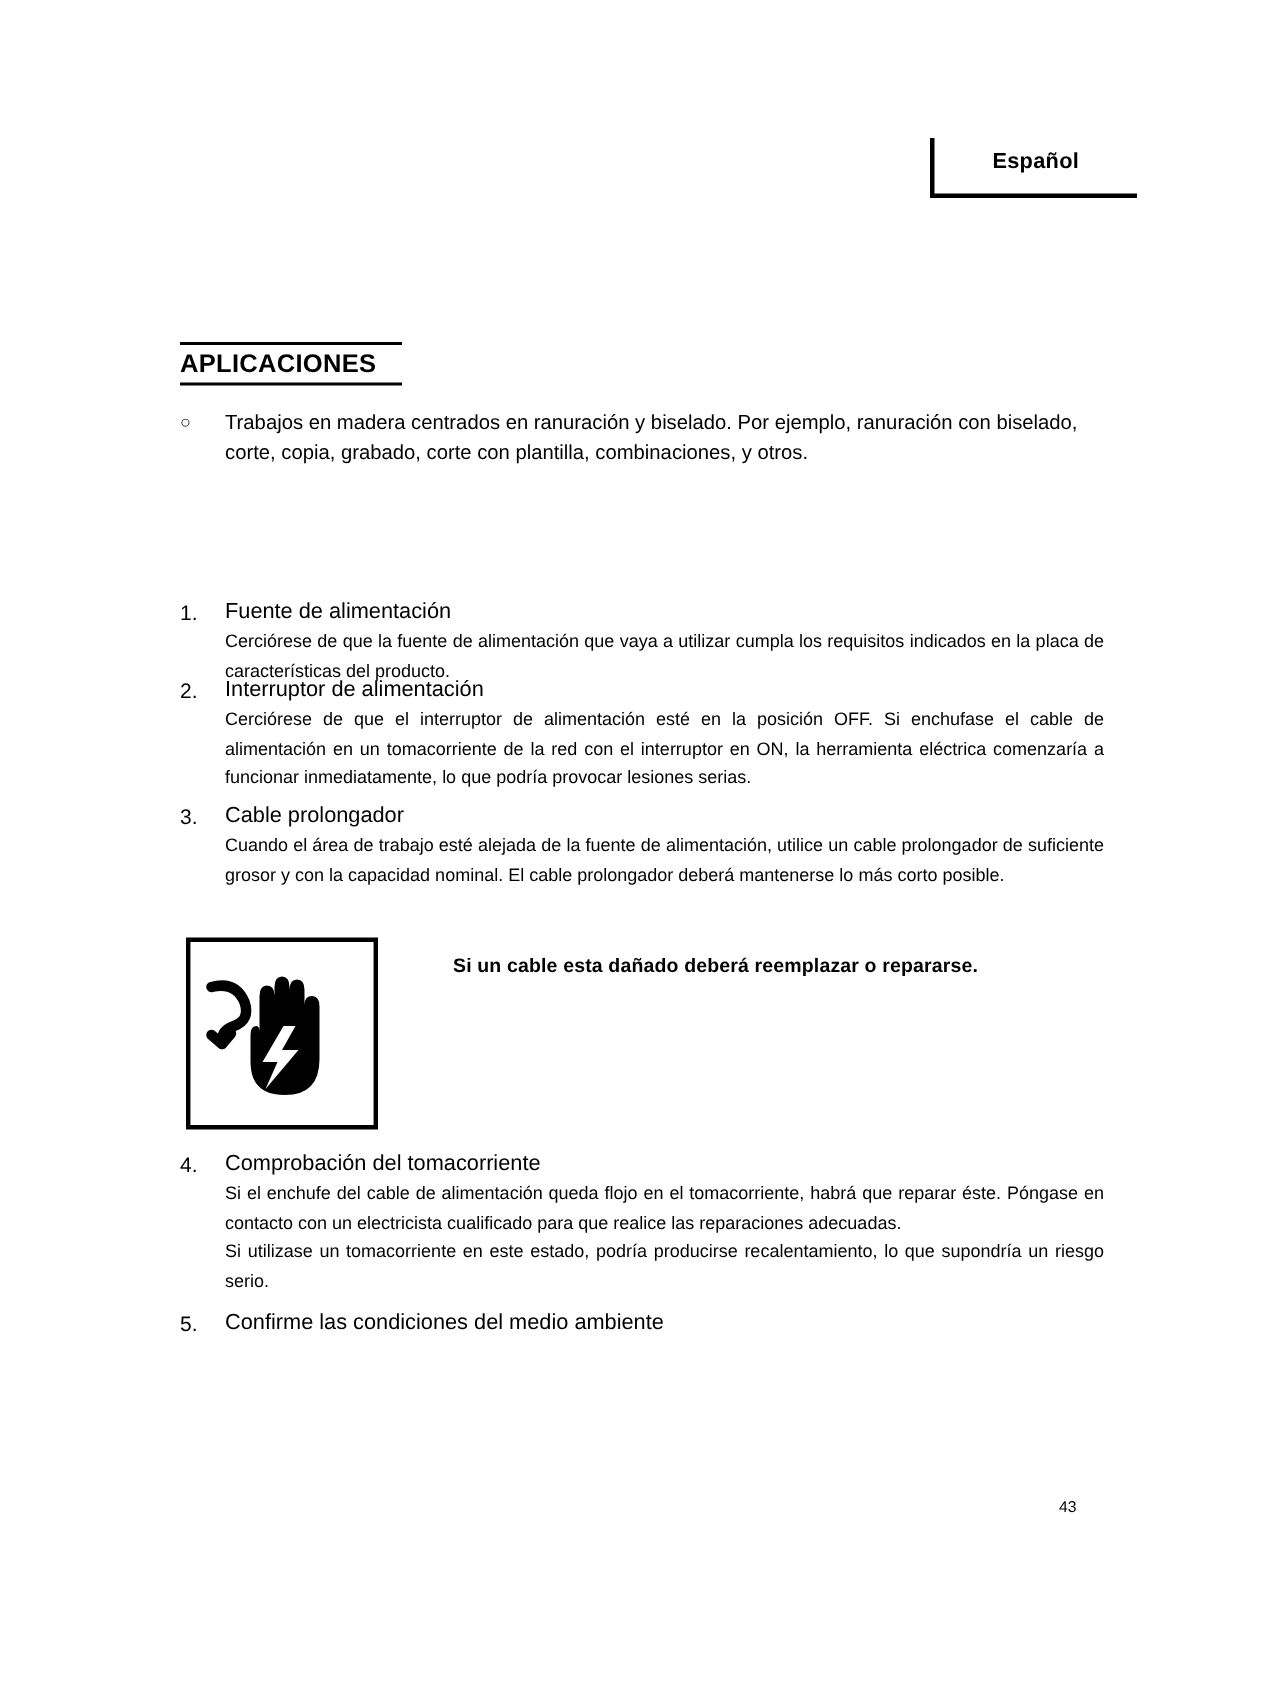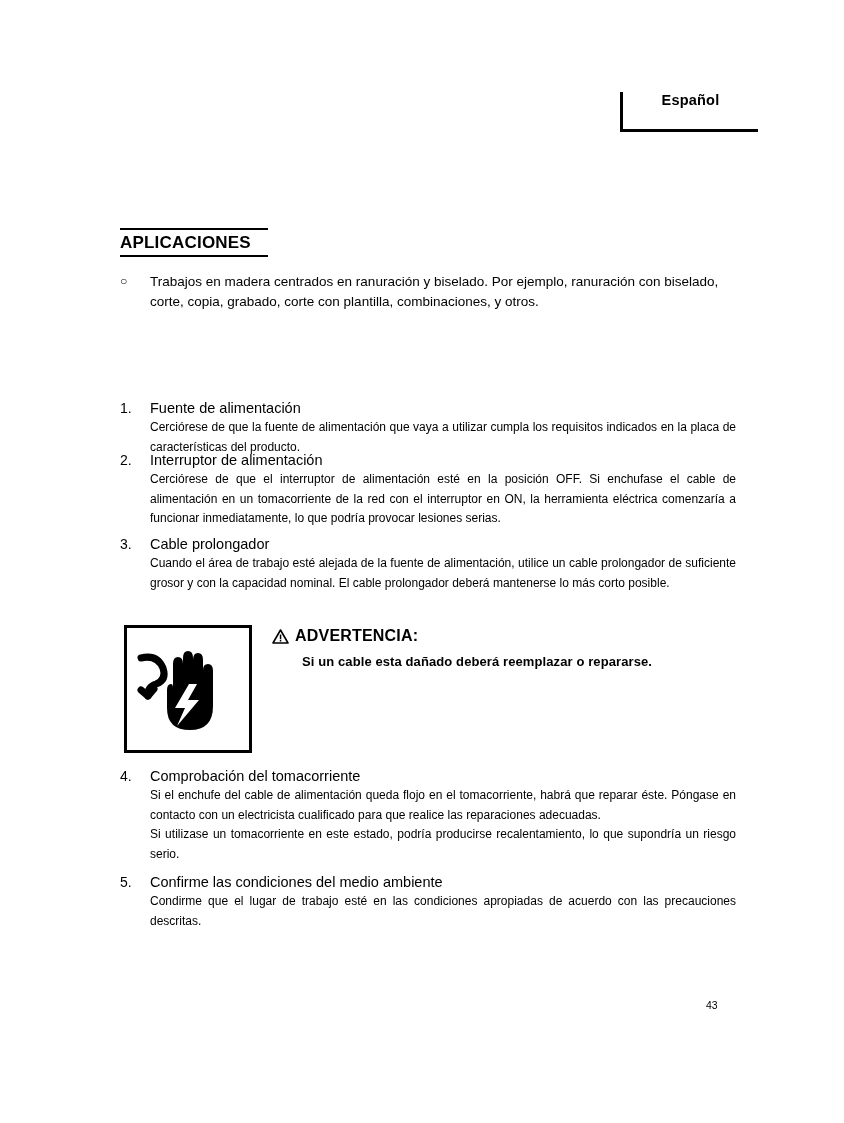--- a/index.html
+++ b/index.html
@@ -26,20 +26,21 @@
   .lang-tab {
     position: absolute;
     top: 92px;
     left: 620px;
     width: 138px;
     height: 40px;
     border-left: 3px solid #000;
     border-bottom: 3px solid #000;
     box-sizing: border-box;
     display: flex;
+    align-items: center;
     justify-content: center;
   }
   .lang-tab .lang-label {
     font-size: 14.5px;
     font-weight: bold;
     letter-spacing: 0.2px;
     padding-bottom: 6px;
   }
 
   
@@ -227,46 +228,35 @@
 
         <path d="M46 52 L46 36 Q46 29 51 29 Q56 29 56 36 L56 50 L56 30 Q56 23 61 23 Q66 23 66 30 L66 50 L66 32 Q66 25 71 25 Q76 25 76 32 L76 52 L76 42 Q76 36 81 36 Q86 36 86 43 L86 78 Q86 102 63 102 Q40 102 40 80 L40 62 Q40 56 44 56 Q46 56 46 60 Z" fill="#000000"></path>
 
         <path d="M14 30 Q30 26 36 40 Q40 52 29 56 Q20 59 21 68" fill="none" stroke="#000000" stroke-width="7" stroke-linecap="round"></path>
         <path d="M21 68 L14 62 M21 68 L27 61" fill="none" stroke="#000000" stroke-width="7" stroke-linecap="round"></path>
 
         <path d="M62 56 L48 80 L58 80 L50 98 L72 72 L61 72 L70 56 Z" fill="#ffffff"></path>
       </svg>
     </div>
     <div class="warn-text-area">
-      <div class="warn-title">
-        <span class="warn-tri">
-          <svg width="17" height="15" viewBox="0 0 17 15" xmlns="http://www.w3.org/2000/svg">
-            <path d="M8.5 1 L16 14 L1 14 Z" fill="none" stroke="#000000" stroke-width="1.6" stroke-linejoin="round"></path>
-            <rect x="7.8" y="5.5" width="1.5" height="4.8" fill="#000000"></rect>
-            <rect x="7.8" y="11" width="1.5" height="1.5" fill="#000000"></rect>
-          </svg>
-        </span>
-        <span>ADVERTENCIA:</span>
-      </div>
       <div class="warn-sub">Si un cable esta dañado deberá reemplazar o repararse.</div>
     </div>
   </div>
 
   <div class="num-item" id="item4">
     <span class="num-mark">4.</span>
     <span class="num-body">
       <span class="num-title" style="display:block">Comprobación del tomacorriente</span>
       <span class="num-para" style="display:block; white-space: pre-line;">Si el enchufe del cable de alimentación queda flojo en el tomacorriente, habrá que reparar éste.  Póngase en contacto con un electricista cualificado para que realice las reparaciones adecuadas.
 Si utilizase un tomacorriente en este estado, podría producirse recalentamiento, lo que supondría un riesgo serio.</span>
     </span>
   </div>
 
   <div class="num-item" id="item5">
     <span class="num-mark">5.</span>
     <span class="num-body">
       <span class="num-title" style="display:block">Confirme las condiciones del medio ambiente</span>
-      <span class="num-para" style="display:block">Condirme que el lugar de trabajo esté en las condiciones apropiadas de acuerdo con las precauciones descritas.</span>
     </span>
   </div>
 
   <div class="page-num">43</div>
 
 </div>
 
 </body></html>

